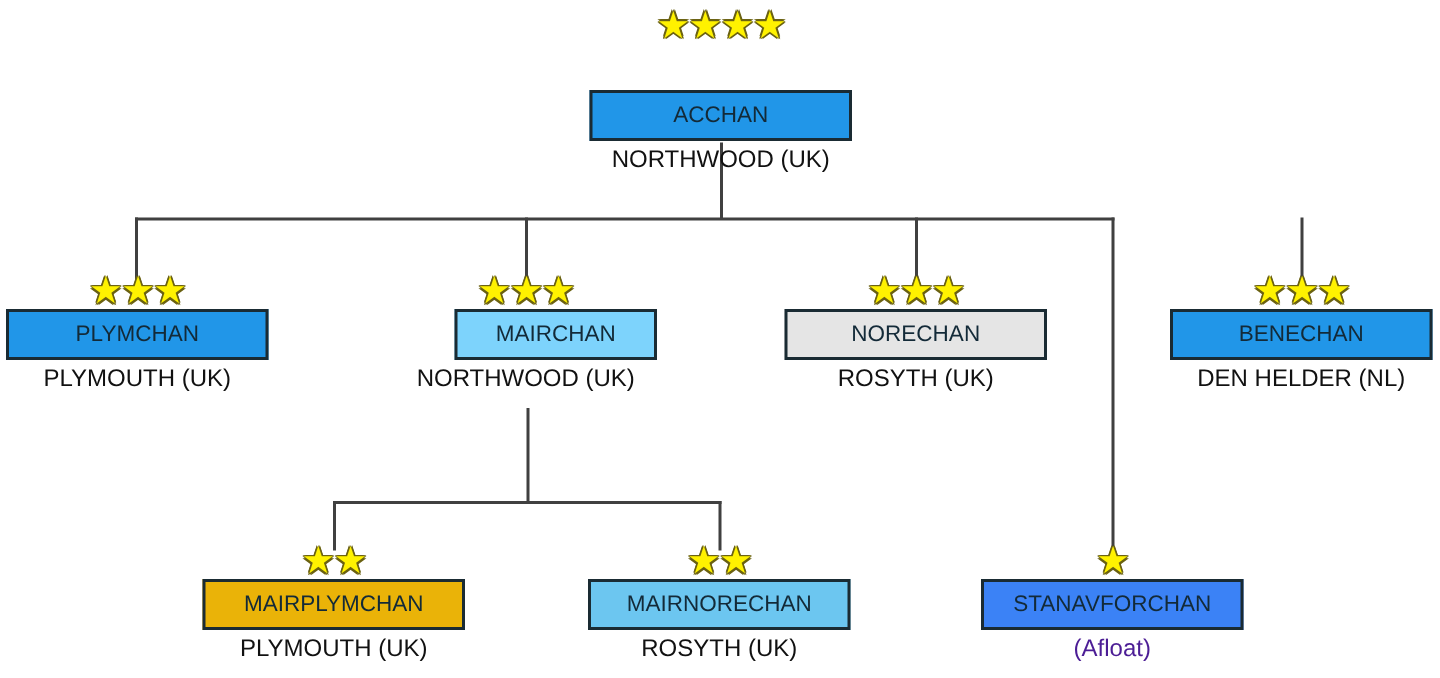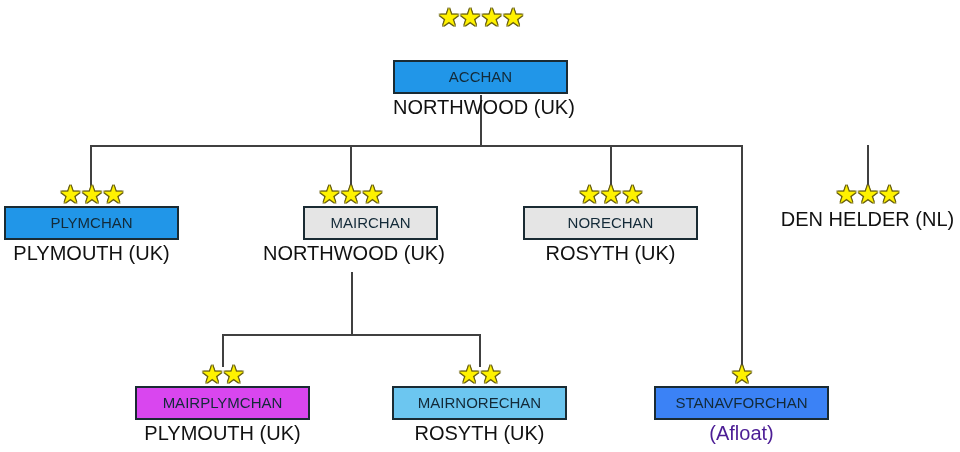--- a/index.html
+++ b/index.html
@@ -57,21 +57,21 @@
     line-height: 30px;
     font-size: 15px;
     color: #132a38;
     white-space: nowrap;
     overflow: hidden;
   }
   .box.light {
     background: #6CC6F0;
   }
   .loc {
-    font-size: 20px;
+    font-size: 16px;
     color: #111111;
     line-height: 22px;
     padding-top: 2px;
     white-space: nowrap;
   }
 </style>
 </head>
 <body style="background: rgb(255, 255, 255);">
 
 <div id="chart">
@@ -99,38 +99,39 @@
   </div>
 
   <div class="node" style="left:4px; top:183px; width:175px;">
     <div class="stars"><span class="star">★</span><span class="star">★</span><span class="star">★</span></div>
     <div class="box" style="border-color: rgb(26, 43, 51); background: rgb(33, 150, 232);">PLYMCHAN</div>
     <div class="loc" style="color: rgb(17, 17, 17);">PLYMOUTH (UK)</div>
   </div>
 
   <div class="node" style="left:263px; top:183px; width:175px;">
     <div class="stars"><span class="star">★</span><span class="star">★</span><span class="star">★</span></div>
-    <div class="box light" style="border-color: rgb(26, 43, 51); background: #e5e5e5; margin-left: 40px;">MAIRCHAN</div>
+    <div class="box light" style="border-color: rgb(26, 43, 51); background: #7dd3fc; margin-left: 40px;">MAIRCHAN</div>
     <div class="loc" style="color: rgb(17, 17, 17);">NORTHWOOD (UK)</div>
   </div>
 
   <div class="node" style="left:523px; top:183px; width:175px;">
     <div class="stars"><span class="star">★</span><span class="star">★</span><span class="star">★</span></div>
     <div class="box" style="border-color: rgb(26, 43, 51); background: #e5e5e5;">NORECHAN</div>
     <div class="loc" style="color: rgb(17, 17, 17);">ROSYTH (UK)</div>
   </div>
 
   <div class="node" style="left:780px; top:183px; width:175px;">
     <div class="stars"><span class="star">★</span><span class="star">★</span><span class="star">★</span></div>
+    <div class="box" style="border-color: rgb(26, 43, 51); background: rgb(33, 150, 232);">BENECHAN</div>
     <div class="loc" style="color: rgb(17, 17, 17);">DEN HELDER (NL)</div>
   </div>
 
   <div class="node" style="left:135px; top:363px; width:175px;">
     <div class="stars"><span class="star">★</span><span class="star">★</span></div>
-    <div class="box light" style="border-color: rgb(26, 43, 51); background: #d946ef;">MAIRPLYMCHAN</div>
+    <div class="box light" style="border-color: rgb(26, 43, 51); background: #eab308;">MAIRPLYMCHAN</div>
     <div class="loc" style="color: rgb(17, 17, 17);">PLYMOUTH (UK)</div>
   </div>
 
   <div class="node" style="left:392px; top:363px; width:175px;">
     <div class="stars"><span class="star">★</span><span class="star">★</span></div>
     <div class="box light" style="border-color: rgb(26, 43, 51); background: rgb(108, 198, 240);">MAIRNORECHAN</div>
     <div class="loc" style="color: rgb(17, 17, 17);">ROSYTH (UK)</div>
   </div>
 
   <div class="node" style="left:654px; top:363px; width:175px;">

